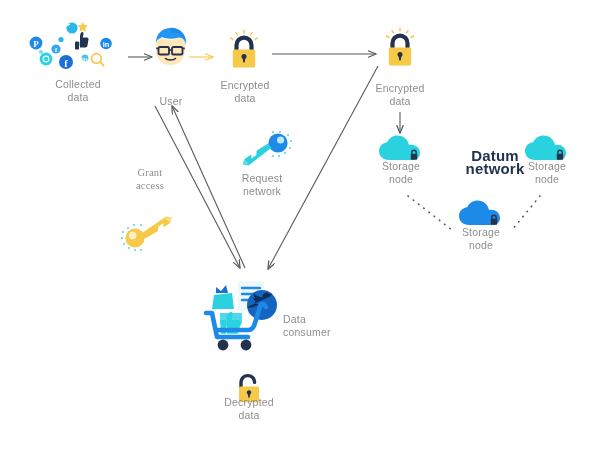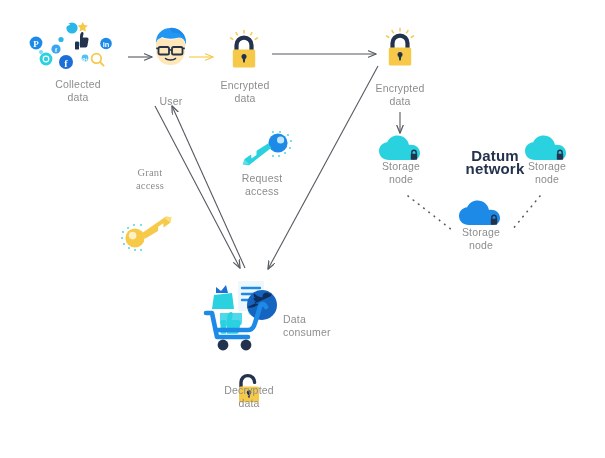--- a/index.html
+++ b/index.html
@@ -207,21 +207,21 @@
           <circle cx="23" cy="39" r="1"></circle>
       </g>
       <circle cx="17" cy="27" r="9.6" fill="#f7c948"></circle>
       <circle cx="14.6" cy="24.6" r="3.8" fill="#fdf0c4"></circle>
       <path d="M23.4,22.6 L48,5.4 L53.4,6.2 L52.2,11.8 L45.6,16.4 L45.2,12.2 L40.2,15.8 L40,20 L27,27.8 Z" fill="#f7c948"></path>
       <path d="M46,6.8 L53.6,5.8 L52.4,11.6 Z" fill="#fbdf7e"></path>
     </svg>
   </div>
 
   <div class="label" style="left:224px;top:172px;width:76px;">Request
-access</div>
+network</div>
   <div class="node" style="left:236px;top:128px;">
     <svg width="58" height="44" viewBox="0 0 58 44">
       <g fill="#2ad2e0" opacity="0.85">
         <circle cx="52" cy="7" r="1"></circle>
           <circle cx="55" cy="13" r="1"></circle>
           <circle cx="54" cy="20" r="1"></circle>
         <circle cx="49" cy="25" r="1"></circle>
           <circle cx="43" cy="28" r="1"></circle>
           <circle cx="44" cy="4" r="1"></circle>
         <circle cx="37" cy="4" r="1"></circle>
@@ -266,16 +266,16 @@
 consumer</div>
 
   <div class="node" style="left:232px;top:374px;">
     <svg width="34" height="34" viewBox="0 0 34 34">
       <path d="M9,13 L9,8.4 C9,4.6 12,1.6 15.8,1.6 C19.6,1.6 22.6,4.6 22.6,8.4" fill="none" stroke="#23324d" stroke-width="3.4" stroke-linecap="round"></path>
       <rect x="7" y="12.6" width="20" height="15.6" rx="1.5" fill="#f7c948"></rect>
       <circle cx="17" cy="18.4" r="2.2" fill="#23324d"></circle>
       <path d="M15.8,19.4 L18.2,19.4 L17.6,23.8 L16.4,23.8 Z" fill="#23324d"></path>
     </svg>
   </div>
-  <div class="label" style="left:208px;top:384px;width:82px;">Decrypted
+  <div class="label" style="left:208px;top:396px;width:82px;">Decrypted
 data</div>
 
 </div>
 
 </body></html>

